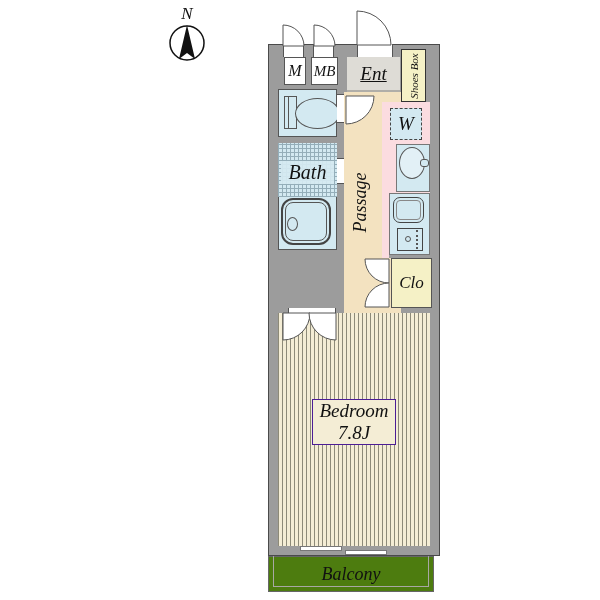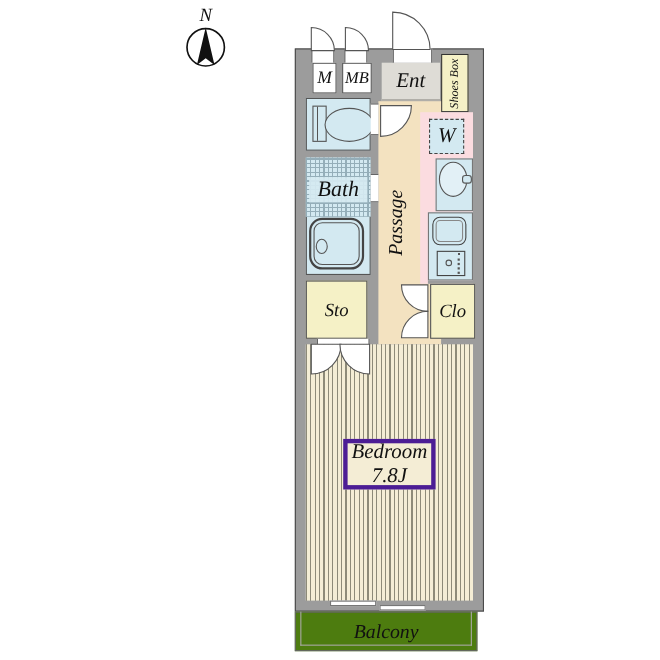--- a/index.html
+++ b/index.html
@@ -8,21 +8,21 @@
   .abs{position:absolute;box-sizing:border-box;}
   .center{display:flex;align-items:center;justify-content:center;text-align:center;}
 
   
   .building{left:268px;top:44px;width:172px;height:512px;background:#9c9c9c;border:1px solid #4a4a4a;}
 
   
   .room{border:1px solid #555;}
   .m-room{left:284px;top:57px;width:22px;height:28px;background:#fff;font-size:16px;}
   .mb-room{left:311px;top:57px;width:27px;height:28px;background:#fff;font-size:15px;}
-  .ent{left:347px;top:57px;width:53px;height:35px;background:#dedcd6;border-bottom:2px solid #b0aea8;font-size:19px;}
+  .ent{left:347px;top:57px;width:53px;height:35px;background:#dedcd6;border-bottom:2px solid #b0aea8;font-size:19px;text-decoration:underline;}
   .shoes{left:401px;top:49px;width:25px;height:53px;background:#f5f1c6;border:1px solid #333;font-size:11px;}
   .shoes span{transform:rotate(-90deg);white-space:nowrap;}
   .toilet{left:278px;top:89px;width:59px;height:48px;background:#d3e9f1;}
   .tank{left:284px;top:96px;width:13px;height:33px;background:#d3e9f1;border:1px solid #555;
         background-image:linear-gradient(90deg,transparent 3px,#555 3px,#555 4px,transparent 4px);}
   .bowl{left:295px;top:98px;width:45px;height:31px;background:#d3e9f1;border:1px solid #555;border-radius:50%;}
   .passage{left:344px;top:92px;width:57px;height:221px;background:#f3e2c0;}
   .passage-label{left:345px;top:140px;width:30px;height:125px;font-size:18px;}
   .passage-label span{transform:rotate(-90deg);white-space:nowrap;}
   .pink{left:382px;top:102px;width:48px;height:156px;background:#fbdce0;}
@@ -43,21 +43,21 @@
      background-image:repeating-linear-gradient(0deg,#94aeb9 0px,#94aeb9 1px,transparent 1px,transparent 4px),
                       repeating-linear-gradient(90deg,#94aeb9 0px,#94aeb9 1px,transparent 1px,transparent 4px);}
   .bath-label{left:281px;top:161px;width:53px;height:23px;background:rgba(213,233,241,0.92);font-size:20px;}
   .tub{left:281px;top:198px;width:50px;height:47px;border:2px solid #444;border-radius:12px;background:#d3e9f1;}
   .tub-inner{left:285px;top:202px;width:42px;height:39px;border:1px solid #555;border-radius:8px;}
   .tub-drain{left:287px;top:217px;width:11px;height:14px;border:1px solid #555;border-radius:50%;}
   .sto{left:278px;top:255px;width:56px;height:53px;background:#f5f1c6;font-size:17px;}
   .clo{left:391px;top:258px;width:41px;height:50px;background:#f5f1c6;font-size:17px;}
   .bedroom{left:278px;top:313px;width:152px;height:233px;
      background:repeating-linear-gradient(90deg,#8d8a78 0px,#8d8a78 1px,#f4edd5 1px,#f4edd5 4px);}
-  .bedroom-patch{left:312px;top:399px;width:84px;height:46px;background:#f4edd5;border:4px solid #4c1d95;
+  .bedroom-patch{left:312px;top:399px;width:84px;height:46px;background:#f4edd5;border:1px solid #4c1d95;
      flex-direction:column;font-size:19px;line-height:22px;}
   .balcony{left:268px;top:556px;width:166px;height:36px;background:#4d7c0f;border:1px solid #666;font-size:18px;}
   .balcony-inner{left:273px;top:556px;width:156px;height:31px;border-left:1px solid #a8a8a4;
      border-right:1px solid #a8a8a4;border-bottom:1px solid #a8a8a4;}
 
   
   .gap-h{background:#fff;border-left:1px solid #555;border-right:1px solid #555;}
   .gap-v{background:#fff;border-top:1px solid #555;border-bottom:1px solid #555;}
   .gap-m{left:283px;top:44px;width:21px;height:13px;}
   .gap-mb{left:313px;top:44px;width:21px;height:13px;}
@@ -119,21 +119,20 @@
   <div class="abs stove-knob"></div>
   <div class="abs kitchen-wall"></div>
 
   <div class="abs room bath"></div>
   <div class="abs bath-tile"></div>
   <div class="abs center bath-label">Bath</div>
   <div class="abs tub"></div>
   <div class="abs tub-inner"></div>
   <div class="abs tub-drain"></div>
 
-  <div class="abs center room sto">Sto</div>
   <div class="abs center room clo">Clo</div>
 
   <div class="abs bedroom"></div>
   <div class="abs center bedroom-patch">
     <span>Bedroom</span>
     <span>7.8J</span>
   </div>
 
   <div class="abs win win-left"></div>
   <div class="abs win win-right"></div>

